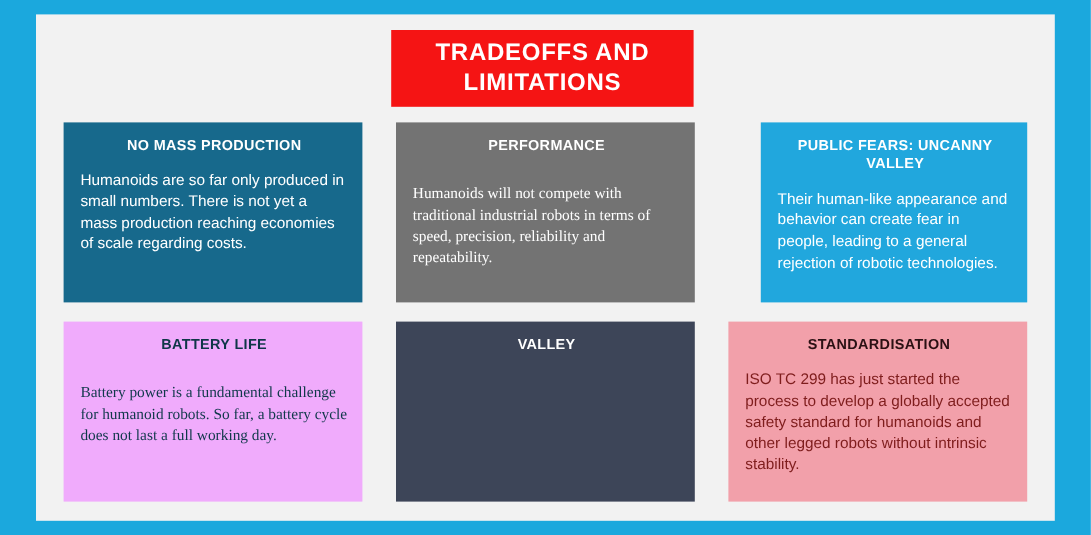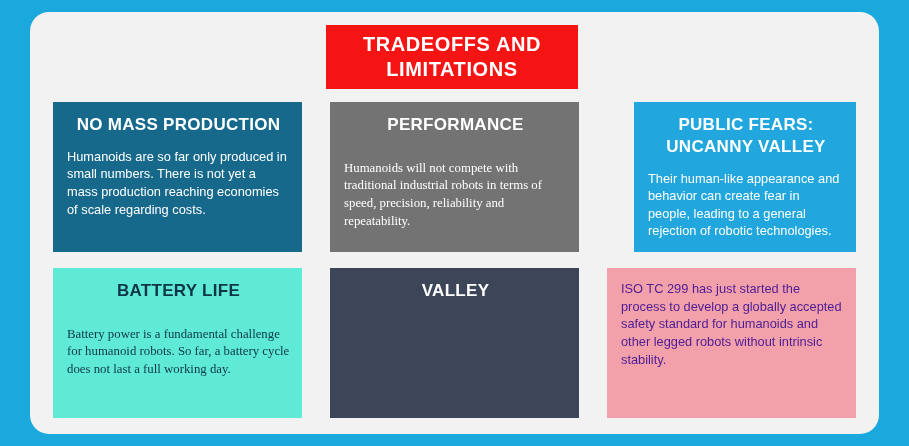--- a/index.html
+++ b/index.html
@@ -14,21 +14,20 @@
     overflow: hidden;
   }
   .slide {
     position: absolute;
     left: 30px;
     top: 12px;
     width: 849px;
     height: 422px;
     background: #f2f2f2;
     box-sizing: border-box;
-    border-radius: 19px;
   }
   .title-box {
     position: absolute;
     left: 296px;
     top: 13px;
     width: 252px;
     height: 64px;
     background: #f51414;
     color: #ffffff;
     display: flex;
@@ -55,43 +54,43 @@
   }
   .card {
     position: relative;
     box-sizing: border-box;
     padding: 10px 12px 10px 14px;
     overflow: hidden;
   }
   .card-title {
     text-align: center;
     font-weight: bold;
-    font-size: 17px;
+    font-size: 12px;
     line-height: 1.28;
     margin: 2px 0 10px 0;
     letter-spacing: 0.3px;
   }
   .card-body {
     font-size: 12.8px;
     line-height: 1.38;
   }
   
   .c-teal   { background: #17698c; color: #ffffff; }
   .c-maroon { background: #737373; color: #ffffff; }
   .c-blue   { background: #21a7dd; color: #ffffff; margin-left: 27px; }
-  .c-lblue  { background: #5eead4; color: #123a4d; }
+  .c-lblue  { background: #f0abfc; color: #123a4d; }
   .c-navy   { background: #3d4558; color: #ffffff; }
   .c-pink   { background: #f2a0aa; color: #2b1013; }
 
   .c-teal .card-body,
   .c-maroon .card-body,
   .c-blue .card-body,
   .c-navy .card-body { color: #ffffff; }
   .c-lblue .card-body { color: #10384a; }
-  .c-pink .card-body  { color: #4c1d95; }
+  .c-pink .card-body  { color: #7f1d1d; }
 
   .card.c-teal .card-title,
   .card.c-maroon .card-title,
   .card.c-blue .card-title,
   .card.c-navy .card-title { color: #ffffff; }
   .card.c-lblue .card-title { color: #0f3648; }
   .card.c-pink .card-title  { color: #2b1013; }
 
   .body-pad-1 { padding-top: 2px; }
   .body-pad-2 { padding-top: 14px; font-family: Liberation Serif, serif; }
@@ -123,17 +122,18 @@
     <div class="card c-lblue">
       <div class="card-title">BATTERY LIFE</div>
       <div class="card-body body-pad-2">Battery power is a fundamental challenge for humanoid robots. So far, a battery cycle does not last a full working day.</div>
     </div>
 
     <div class="card c-navy">
       <div class="card-title">VALLEY</div>
     </div>
 
     <div class="card c-pink">
+      <div class="card-title">STANDARDISATION</div>
       <div class="card-body body-pad-1">ISO TC 299 has just started the process to develop a globally accepted safety standard for humanoids and other legged robots without intrinsic stability.</div>
     </div>
 
   </div>
 </div>
 
 </body></html>

